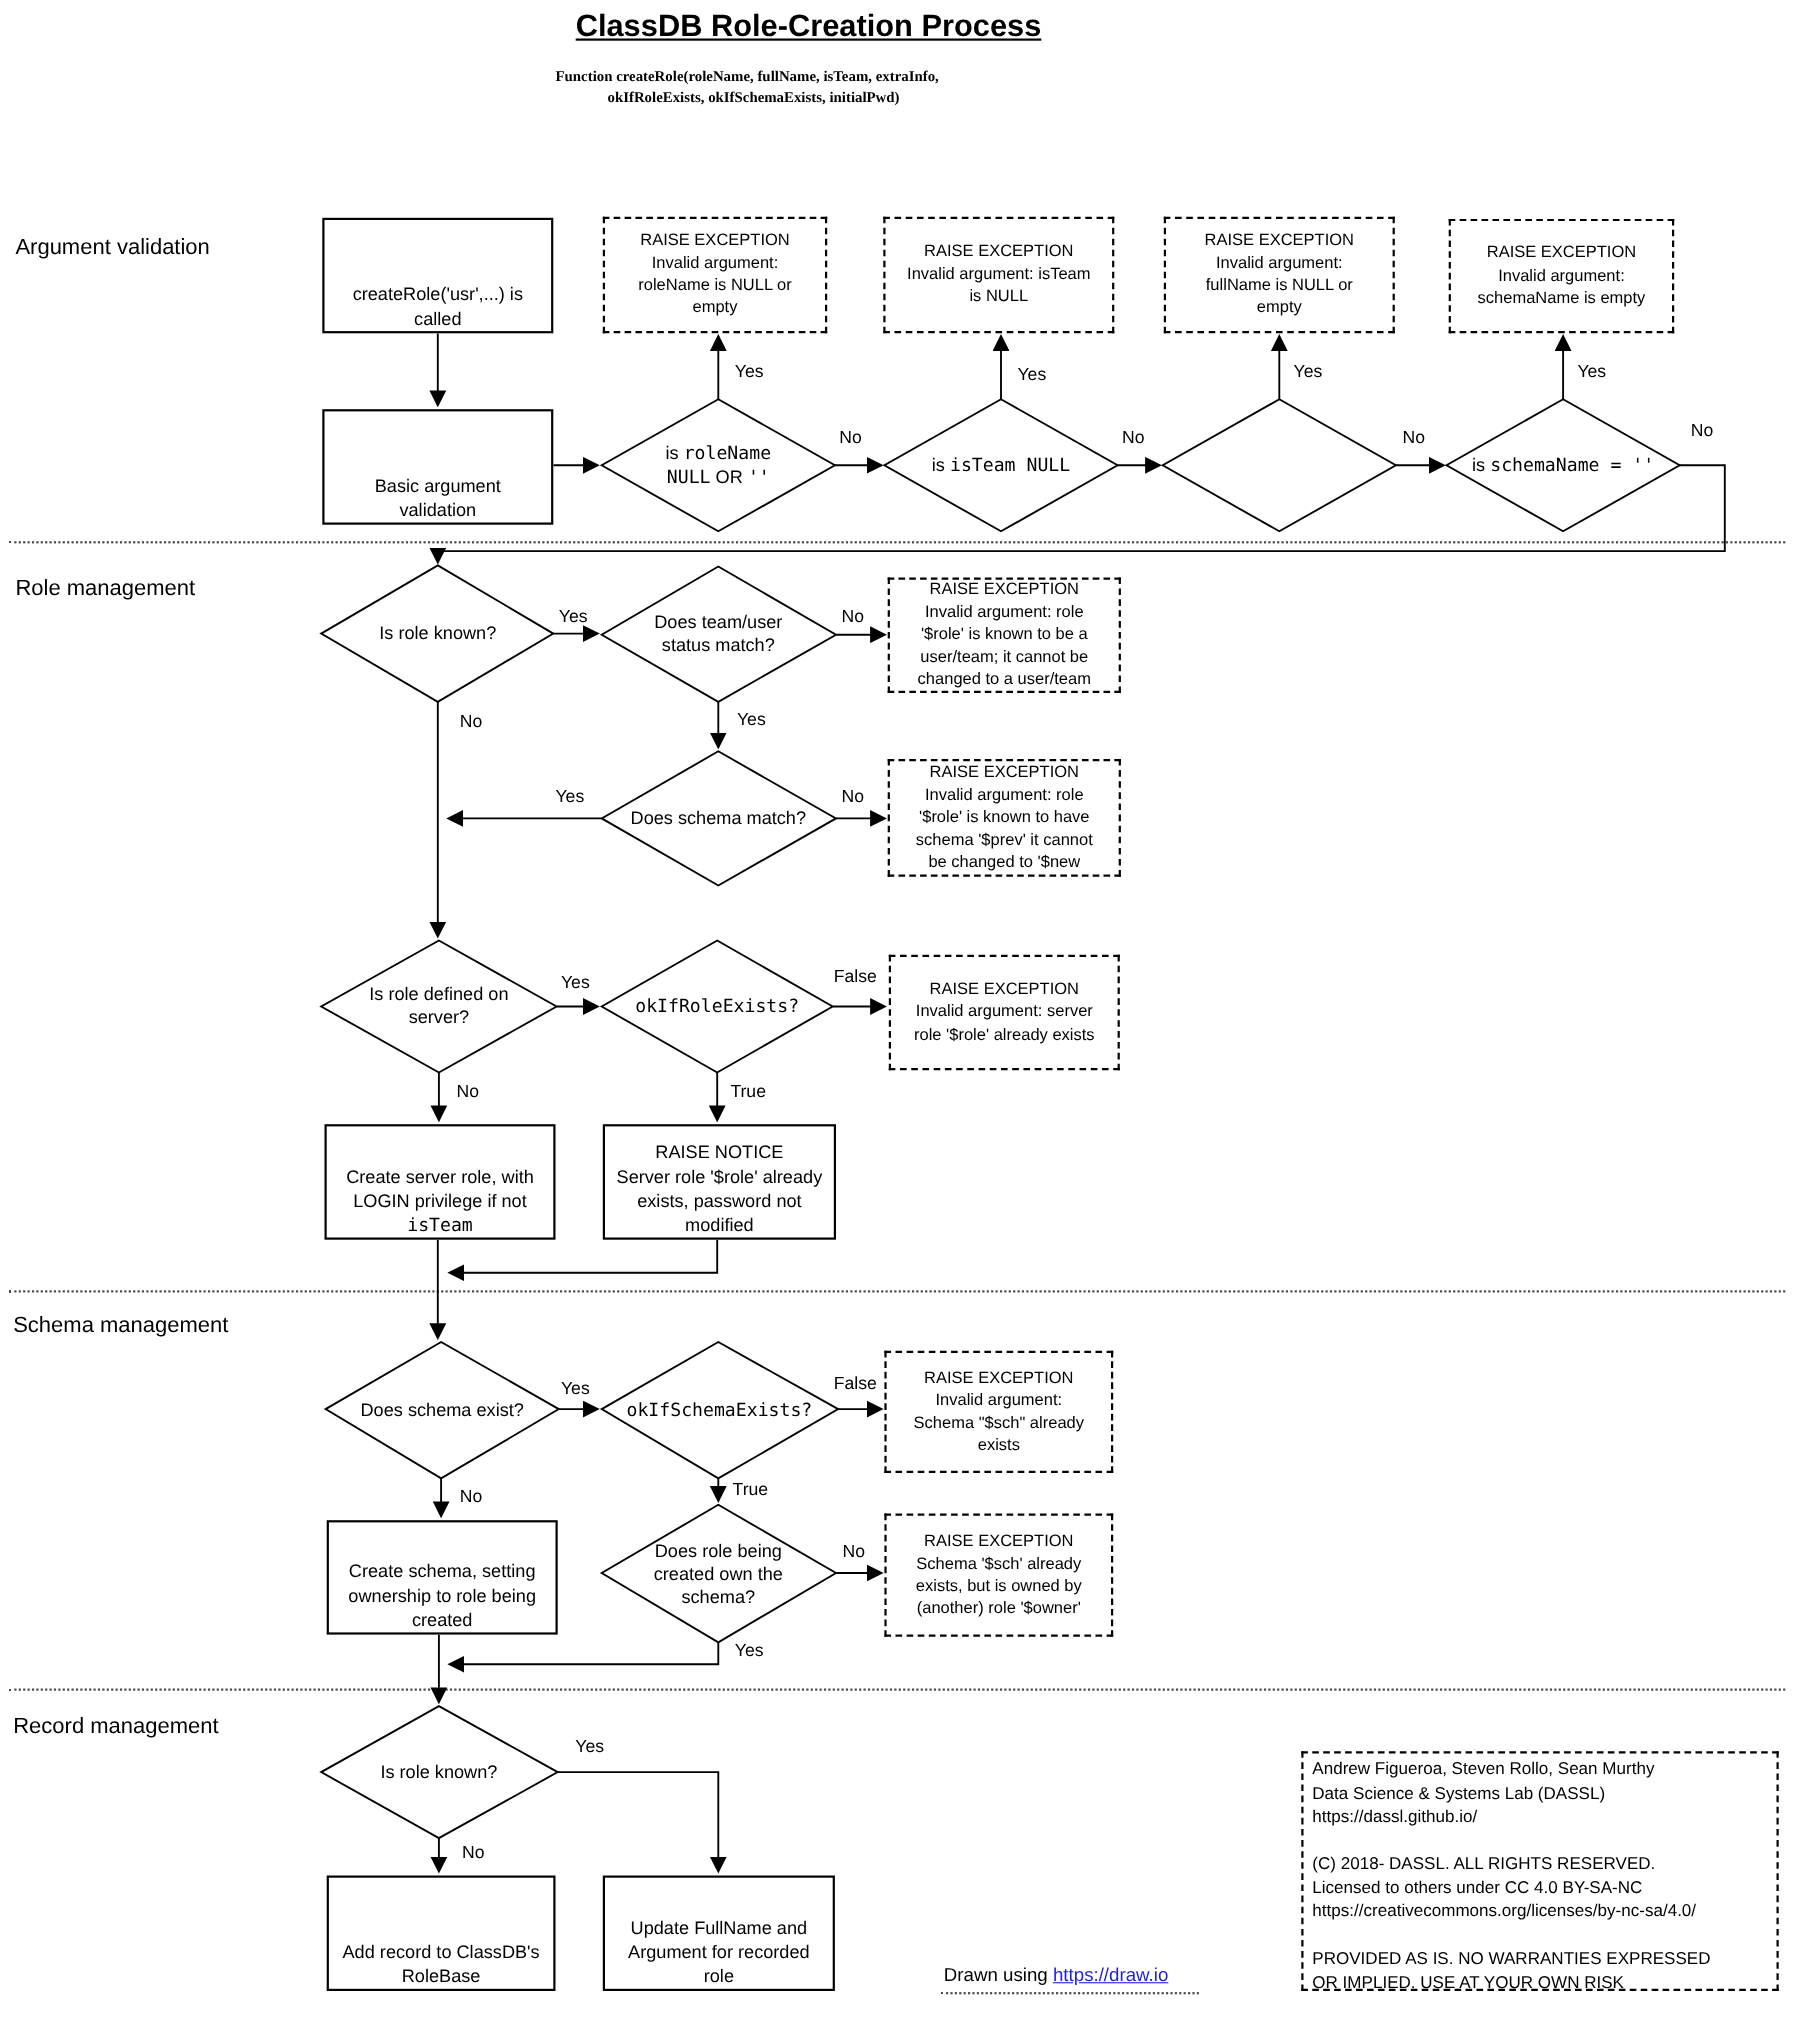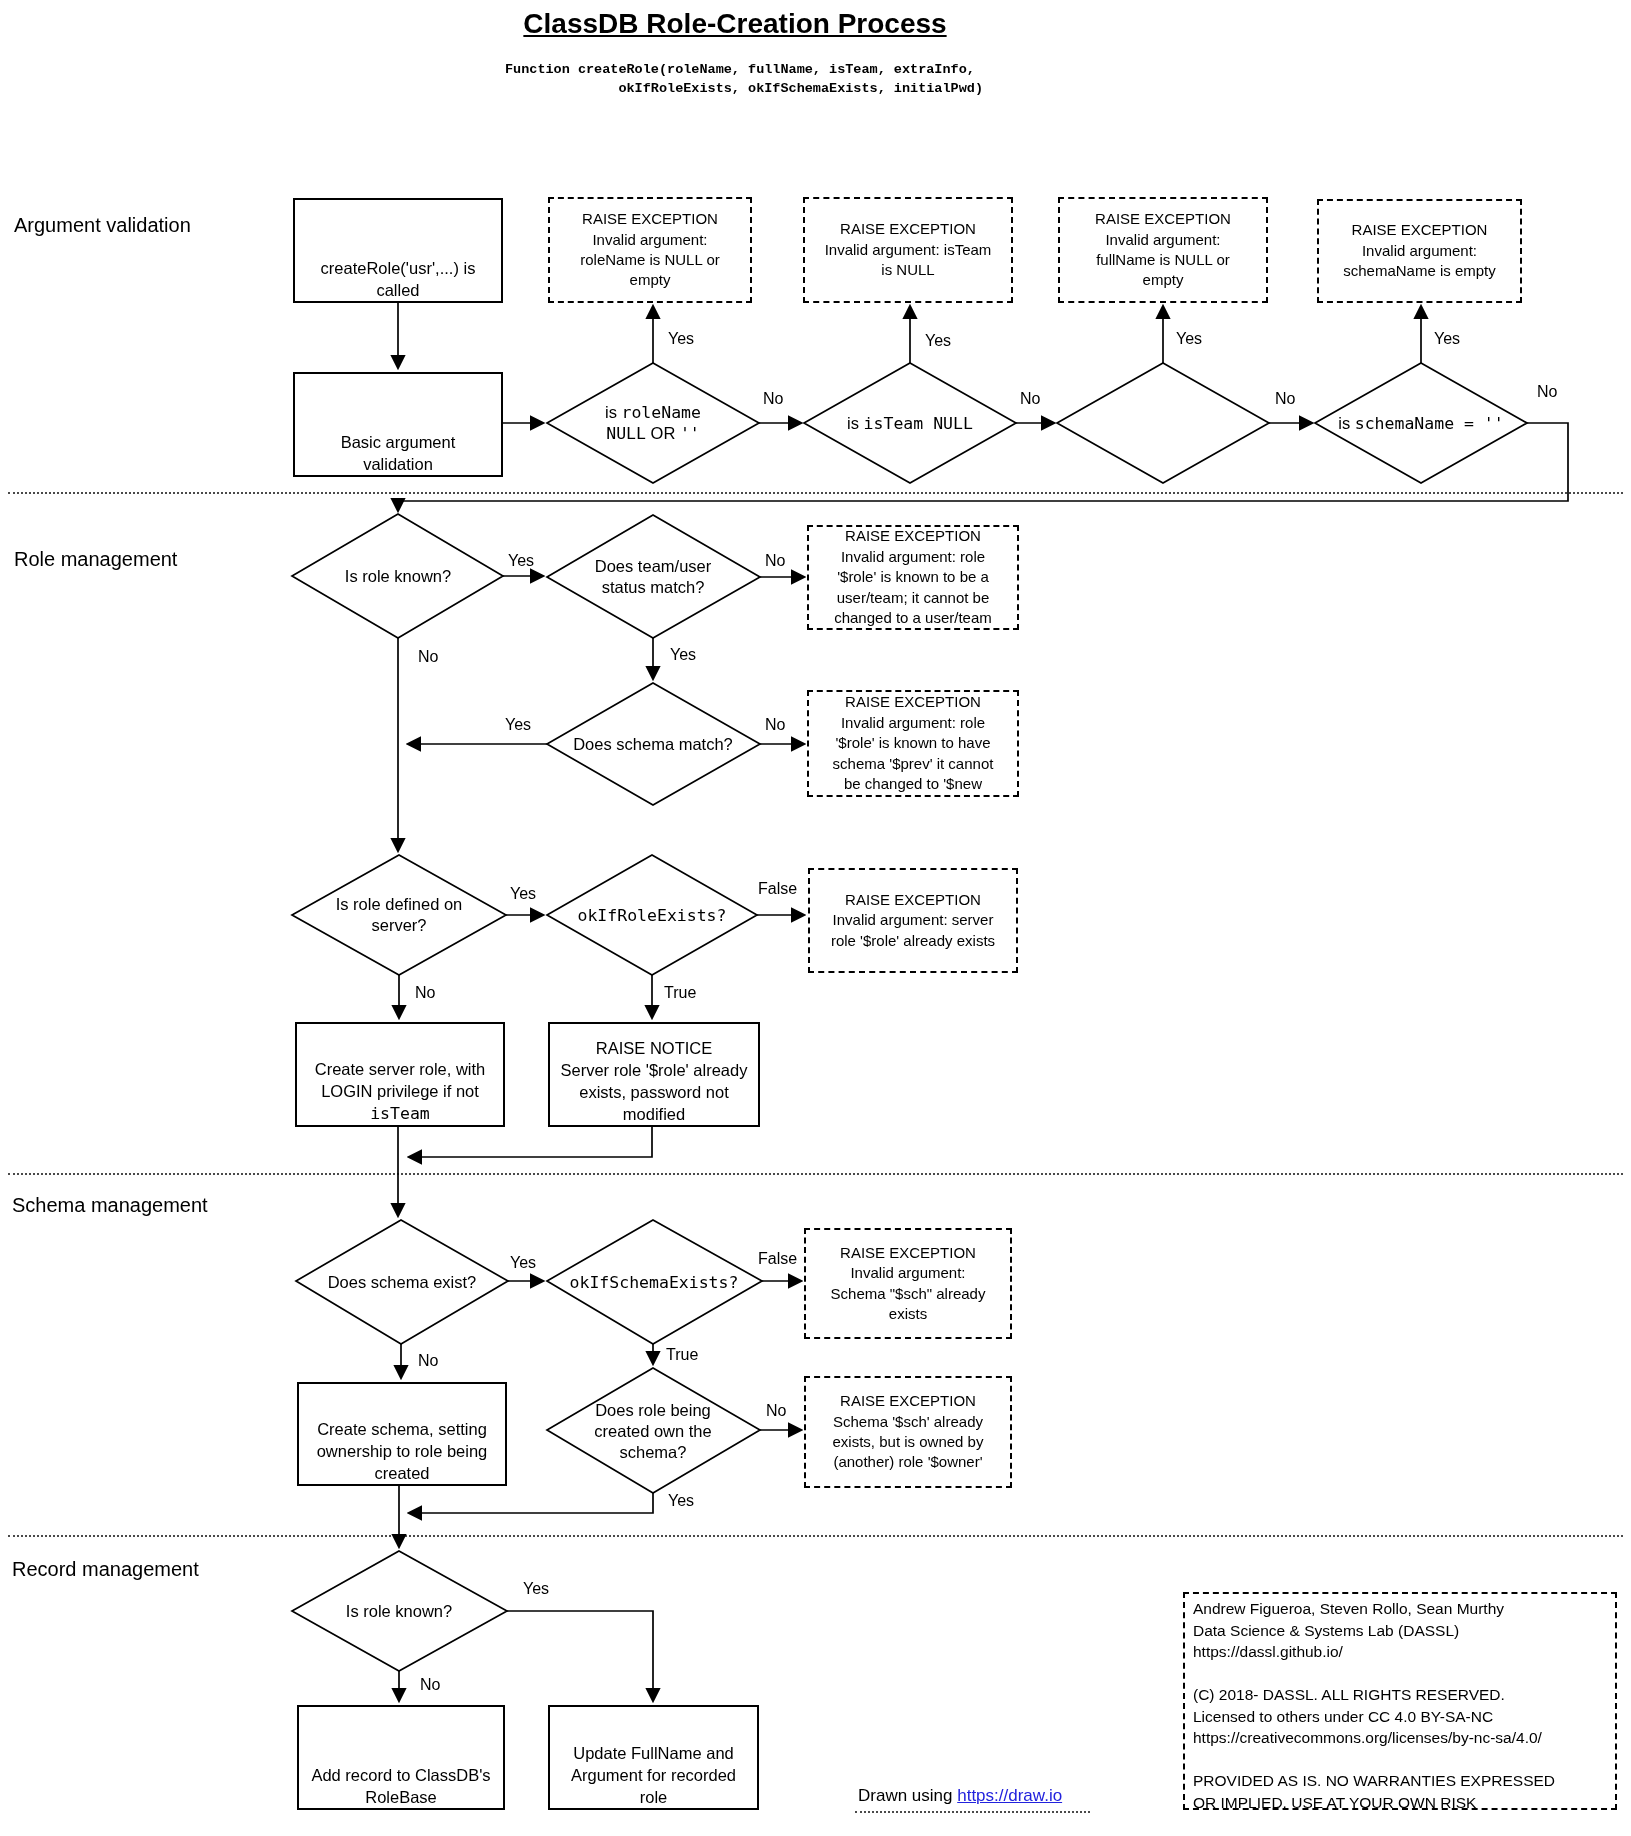--- a/index.html
+++ b/index.html
@@ -8,21 +8,21 @@
     font-family:"Liberation Sans",sans-serif;color:#000;overflow:hidden;
   }
   #stage{position:absolute;left:0;top:0;width:1631px;height:1836px;}
   svg.wires{position:absolute;left:0;top:0;z-index:1;}
   .title{
     position:absolute;left:385px;top:8px;width:700px;text-align:center;
     font-size:28px;font-weight:bold;text-decoration:underline;z-index:2;
   }
   .func{
     position:absolute;left:505px;top:60px;z-index:2;white-space:pre;
-    font-family:Liberation Mono, monospace;font-weight:bold;font-size:13.5px;line-height:19px;
+    font-family:Liberation Serif, serif;font-weight:bold;font-size:13.5px;line-height:19px;
   }
   .seclabel{position:absolute;font-size:20px;z-index:2;}
   .sep{position:absolute;left:8px;width:1615px;height:0;border-top:2px dotted #4a4a4a;z-index:0;}
   .sep.small{left:855px;width:235px;}
   .box{
     position:absolute;background:#fff;border:2px solid #000;box-sizing:border-box;
     display:flex;flex-direction:column;align-items:center;justify-content:flex-end;
     text-align:center;font-size:16.5px;line-height:22px;z-index:2;
   }
   .exc{
@@ -103,21 +103,21 @@
     <polygon class="diamond" points="653,1220 762,1281 653,1344 547,1281"></polygon>
     <polygon class="diamond" points="653,1368 760,1430 653,1493 547,1430"></polygon>
     <polygon class="diamond" points="399,1551 507,1611 399,1671 292,1611"></polygon>
   </svg>
 
   <div class="title">ClassDB Role-Creation Process</div>
   <div class="func">Function createRole(roleName, fullName, isTeam, extraInfo,</div>
   <div class="func" style="top:79px">              okIfRoleExists, okIfSchemaExists, initialPwd)</div>
 
   <div class="seclabel" style="left:14px;top:214px">Argument validation</div>
-  <div class="seclabel" style="left:14px;top:548px">Role management</div>
+  <div class="seclabel" style="left:14px;top:524px">Role management</div>
   <div class="seclabel" style="left:12px;top:1194px">Schema management</div>
   <div class="seclabel" style="left:12px;top:1558px">Record management</div>
 
   <div class="sep" style="top:492px"></div>
   <div class="sep" style="top:1173px"></div>
   <div class="sep" style="top:1535px"></div>
   <div class="sep small" style="top:1811px"></div>
 
   <div class="box" style="left:293px;top:198px;width:210px;height:105px">
       <div><span>createRole('usr',...) is</span></div>

